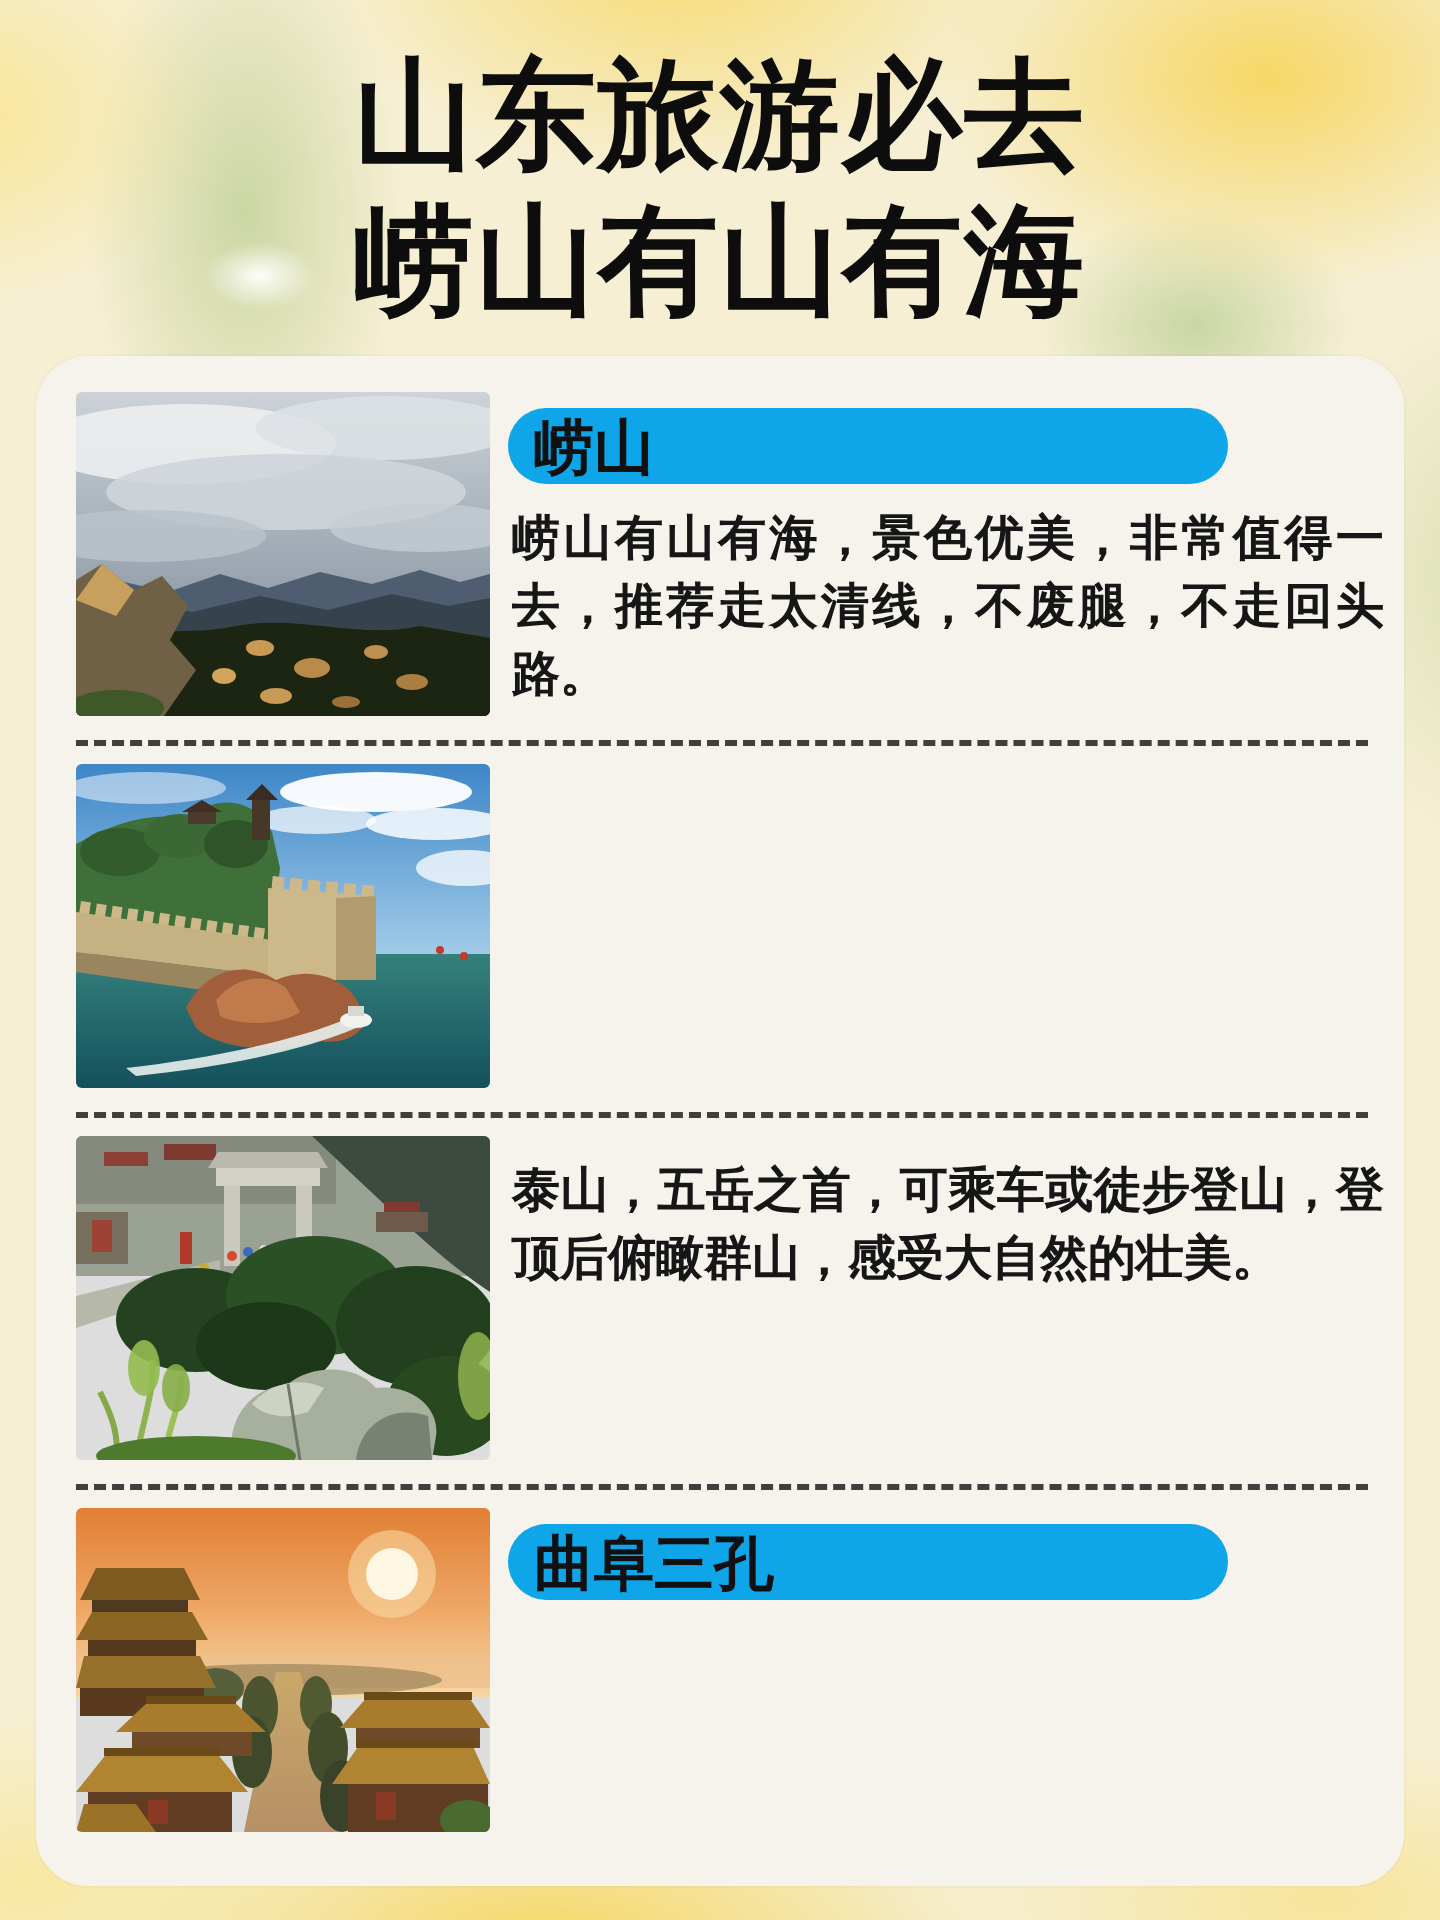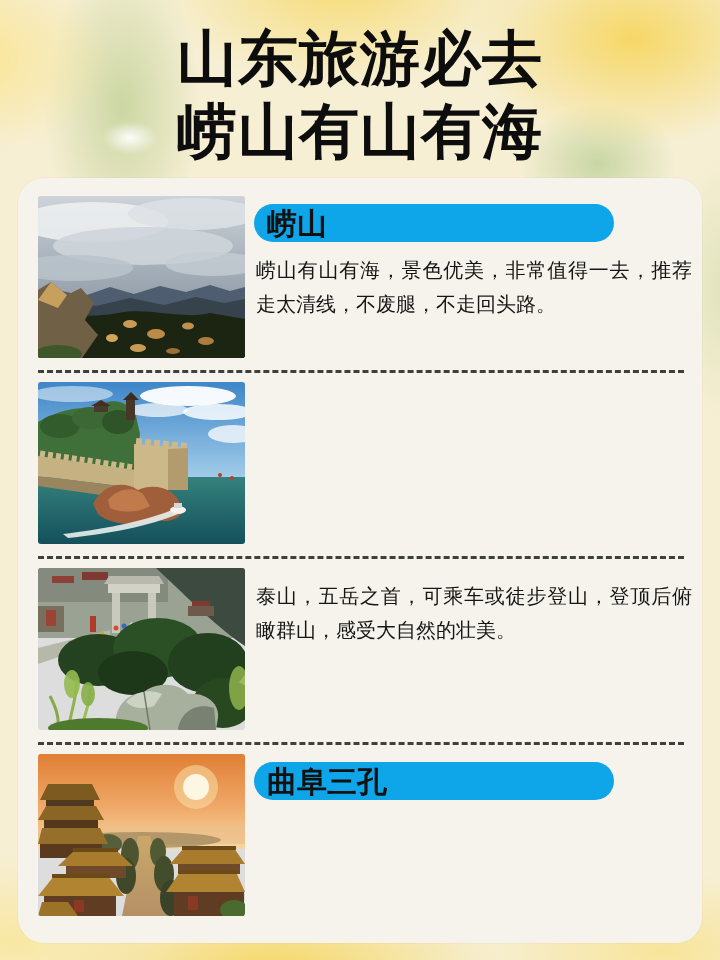--- a/index.html
+++ b/index.html
@@ -45,21 +45,21 @@
   .pill {
     margin-top:8px; width:360px; height:38px; border-radius:19px;
     background:#0ea5e9; display:flex; padding-left:13px;
   }
   .pill span {
     font-size:30px; font-weight:900; color:#111;
     font-family:"DejaVu Sans","Liberation Sans",sans-serif;
   }
   .desc {
     margin:11px 0 0 2px; width:436px;
-    font-size:20px; line-height:34px; font-weight:400; color:#161616;
+    font-size:24px; line-height:34px; font-weight:700; color:#161616;
     text-align:justify;
   }
   hr.dashed {
     border:none; border-top:3px dashed #3F3F3F;
     margin:12px 2px 9px 0; height:0; background:none;
   }
 </style>
 </head>
 <body>
 

